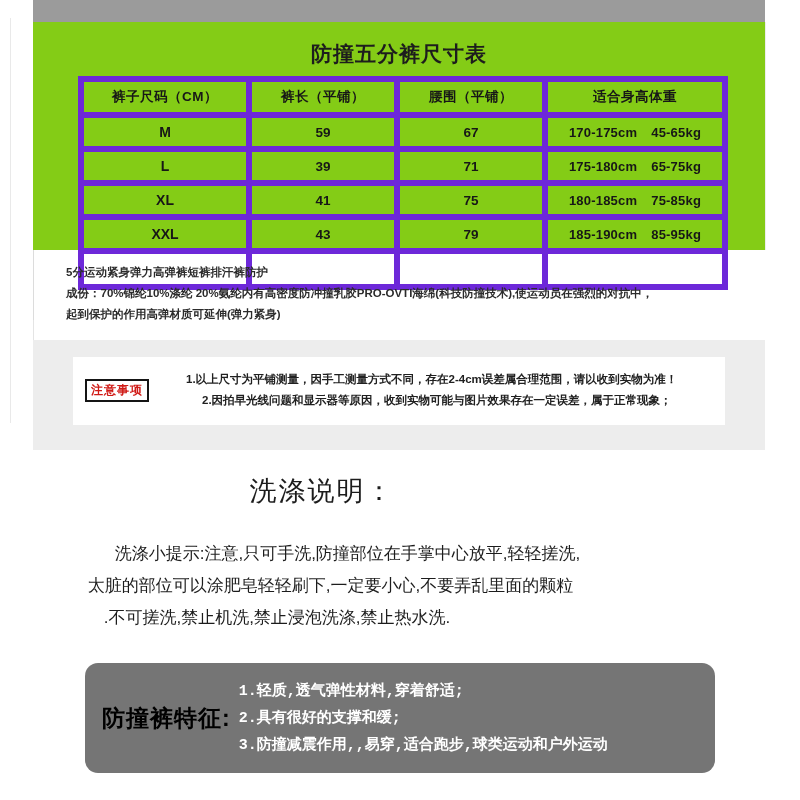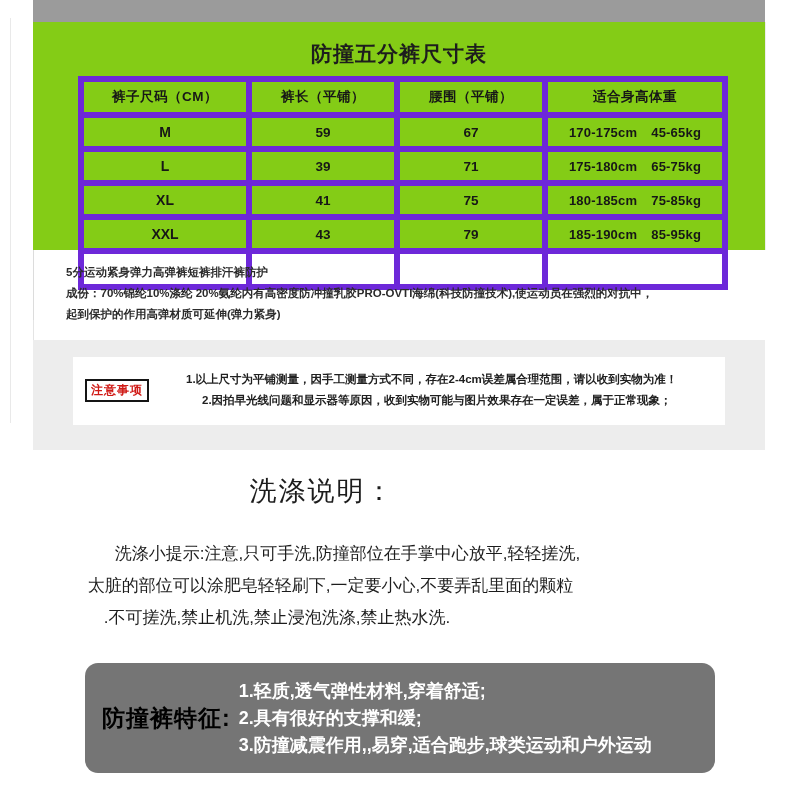--- a/index.html
+++ b/index.html
@@ -217,24 +217,25 @@
     color: #000000;
     letter-spacing: 1px;
     white-space: nowrap;
   }
   .features-list {
     flex: 1 1 auto;
     padding-left: 8px;
     color: #ffffff;
   }
   .features-list .item {
-    font-size: 18px;
+    font-size: 15px;
     line-height: 27px;
     font-weight: 600;
     white-space: nowrap;
+    font-family: Liberation Mono, monospace;
   }
 </style>
 </head>
 <body>
 
 <div class="guide-line guide-b"></div>
 <div class="guide-line guide-a"></div>
 <div class="guide-line guide-c"></div>
 
 <div class="top-bar"></div>

